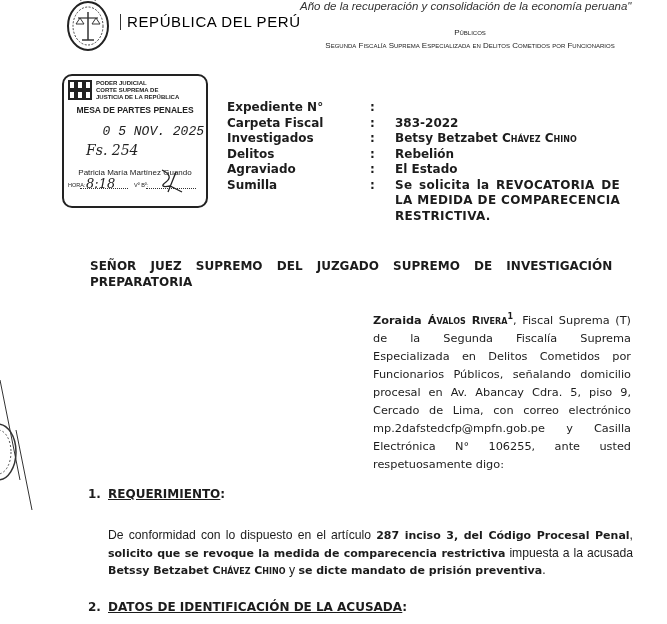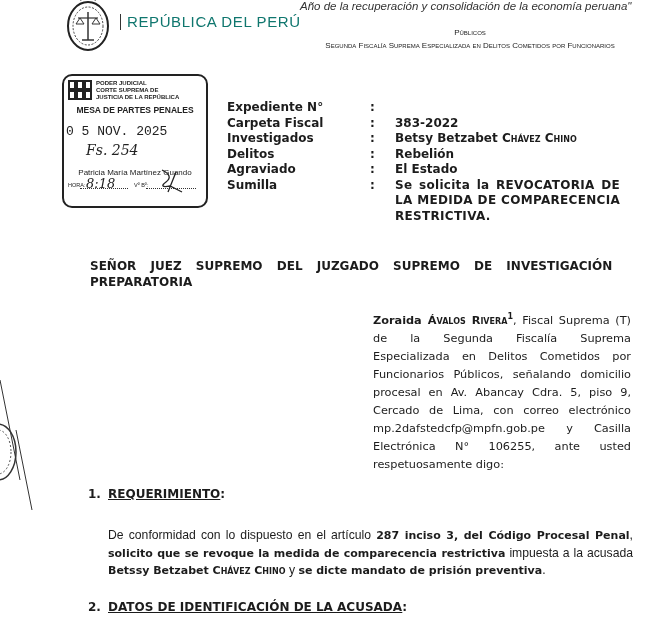--- a/index.html
+++ b/index.html
@@ -7,30 +7,30 @@
     width: 667px; height: 624px; overflow: hidden; background: #ffffff;
     position: relative; color: #1a1a1a;
     font-family: "DejaVu Sans", sans-serif;
   }
   .abs { position: absolute; }
 
   
   .seal { left: 62px; top: -6px; width: 52px; height: 58px; }
   .ministerio { left: 120px; top: 14px; border-left: 1.5px solid #333; padding-left: 6px; }
   .min-1 { font-family: "Liberation Sans", sans-serif; font-weight: bold; font-size: 15px; line-height: 15px; letter-spacing: 0.1px; color:#1c1c1c; }
-  .min-2 { font-family: "Liberation Sans", sans-serif; font-size: 15px; line-height: 16px; letter-spacing: 0.6px; color:#0f766e;text-align:right; }
+  .min-2 { font-family: "Liberation Sans", sans-serif; font-size: 15px; line-height: 16px; letter-spacing: 0.6px; color:#000000;text-align:right; }
   .year-quote { left: 300px; top: 0px; font-family: "Liberation Sans", sans-serif; font-style: italic; font-size: 11.5px; color:#333; }
   .fiscalia { left: 290px; top: 26px; width: 360px; text-align: center; font-family: "Liberation Sans", sans-serif; font-size: 8px; line-height: 13px; font-variant: small-caps; color:#222; }
 
   
   .stamp { left: 62px; top: 74px; width: 142px; height: 130px; border: 2px solid #222; border-radius: 10px; }
   .stamp-logo { left: 4px; top: 4px; width: 24px; height: 20px; }
   .stamp-h { left: 32px; font-family: "Liberation Sans", sans-serif; font-size: 6px; line-height: 7px; font-weight: bold; color:#222; }
   .stamp-mesa { left: 2px; top: 29px; width: 138px; text-align: center; font-family: "Liberation Sans", sans-serif; font-size: 8.5px; font-weight: bold; color:#222; }
-  .stamp-date { left: 2px; top: 48px; width: 138px; text-align: left; font-family: "Liberation Mono", monospace; font-size: 13px; color:#222; }
+  .stamp-date { left: 2px; top: 48px; width: 138px; text-align: right; font-family: "Liberation Mono", monospace; font-size: 13px; color:#222;font-style:italic; }
   .stamp-fs { left: 22px; top: 66px; font-family: "DejaVu Serif", serif; font-style: italic; font-size: 14px; color:#222; }
   .stamp-name { left: 2px; top: 92px; width: 138px; text-align: center; font-family: "Liberation Sans", sans-serif; font-size: 8px; color:#222; }
   .stamp-hora { left: 4px; top: 106px; font-family: "Liberation Sans", sans-serif; font-size: 5.5px; color:#222; }
   .stamp-hora-val { left: 22px; top: 100px; font-family: "DejaVu Serif", serif; font-style: italic; font-size: 13px; color:#222; }
   .stamp-vb { left: 70px; top: 106px; font-family: "Liberation Sans", sans-serif; font-size: 5.5px; color:#222; }
   .stamp-dots1 { left: 16px; top: 112px; width: 48px; border-bottom: 1px dotted #333; }
   .stamp-dots2 { left: 82px; top: 112px; width: 50px; border-bottom: 1px dotted #333; }
 
   
   .case { left: 227px; top: 100px; font-family: "DejaVu Sans", sans-serif; font-weight: bold; font-size: 12px; line-height: 15.5px; color:#1c1c1c; }

